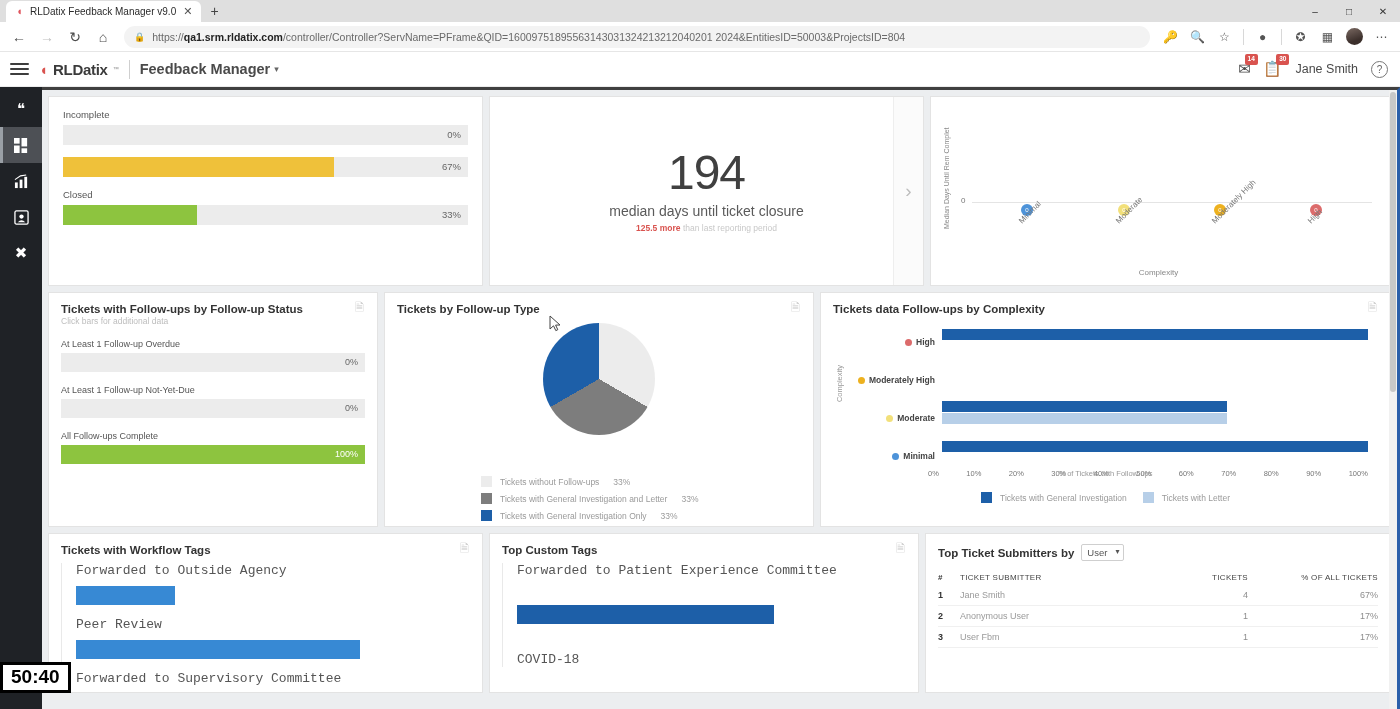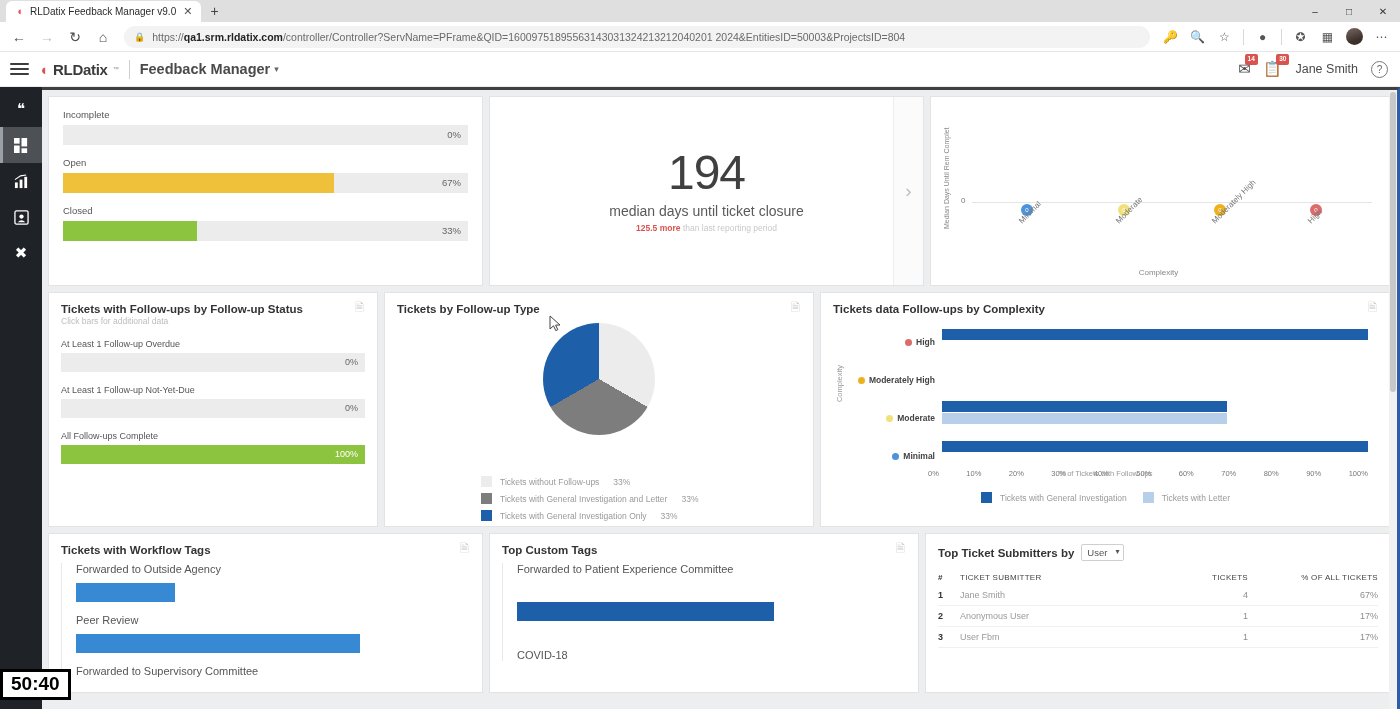--- a/index.html
+++ b/index.html
@@ -226,21 +226,21 @@
   }
   .cx-tick { font-size: 7.5px; color: #777; }
   .cx-xtitle { position: absolute; bottom: 12px; left: 0; right: 0; text-align: center; font-size: 7.5px; color: #999; }
   .cx-legend { display: flex; justify-content: center; gap: 16px; margin-top: 2px; }
 
   
   .wf-card { width: 435px; height: 160px; }
   .tags-card { width: 430px; height: 160px; }
   .sub-card { flex: 1; height: 160px; }
   .hb-group { margin-top: 7px; padding-left: 14px; border-left: 1px solid #e9e9e9; }
-  .hb-label { font-size: 11px; color: #555; }
+  .hb-label { font-size: 13px; color: #555; font-family: Liberation Mono, monospace; }
   .hb-bar { height: 19px; margin-top: 8px; }
 
   .sub-title-row { display: flex; align-items: center; gap: 7px; }
   .sub-select {
     font-size: 9.5px; color: #555; border: 1px solid #cfcfcf; border-radius: 2px;
     padding: 2px 16px 2px 5px; background: #fff; position: relative;
   }
   .sub-select::after {
     content: '\25BE'; position: absolute; right: 4px; top: 2px; font-size: 8px; color: #555;
   }
@@ -251,21 +251,21 @@
   }
   .sub-table td { font-size: 9px; color: #9a9a9a; padding: 5px 0; border-bottom: 1px solid #f0f0f0; }
   .sub-table td.rank, .sub-table th.rank { width: 22px; color: #333; font-weight: bold; }
   .sub-table th.num, .sub-table td.num { text-align: right; }
   .sub-table td.num { color: #8d8d8d; }
   .col-tickets { width: 90px; }
   .col-pct { width: 130px; }
 
   
   .timer {
-    position: absolute; left: 0; bottom: 9px; background: #fff;
+    position: absolute; left: 0; bottom: 16px; background: #fff;
     border: 3px solid #000; padding: 1px 8px 2px;
     font-size: 19px; font-weight: bold; color: #000; z-index: 50;
     font-family: "Liberation Sans", sans-serif;
   }
   
   .cursor { position: absolute; left: 549px; top: 315px; z-index: 40; }
   .scroll-col { position: absolute; right: 0; top: 0; bottom: 0; width: 8px; background: #f1f1f1; }
   .scroll-thumb { position: absolute; right: 1px; top: 2px; width: 6px; height: 300px; background: #c8c8c8; border-radius: 3px; }
 </style>
 </head>
@@ -377,21 +377,20 @@
       <div class="grid-row">
         <div class="card status-card">
           <div class="bar-group">
             <div class="bar-label">Incomplete</div>
             <div class="bar-track">
               <div class="bar-fill" style="width:0%;background:#ececec;"></div>
               <span class="bar-pct">0%</span>
             </div>
           </div>
           <div class="bar-group">
-            <div class="bar-label">Open</div>
             <div class="bar-track">
               <div class="bar-fill" style="width:67%;background:#efc13a;"></div>
               <span class="bar-pct">67%</span>
             </div>
           </div>
           <div class="bar-group">
             <div class="bar-label">Closed</div>
             <div class="bar-track">
               <div class="bar-fill" style="width:33%;background:#8dc43f;"></div>
               <span class="bar-pct">33%</span>

